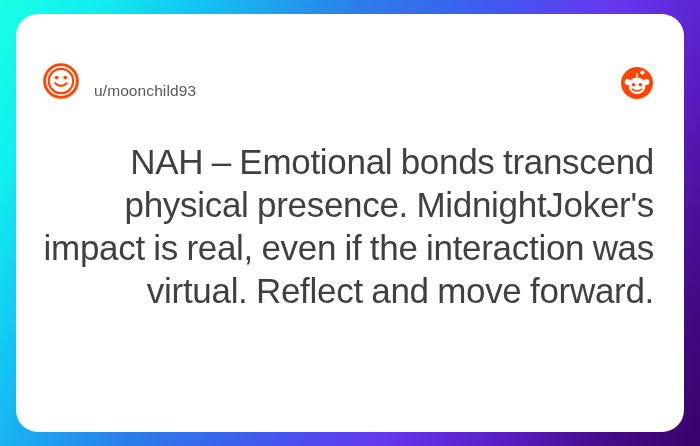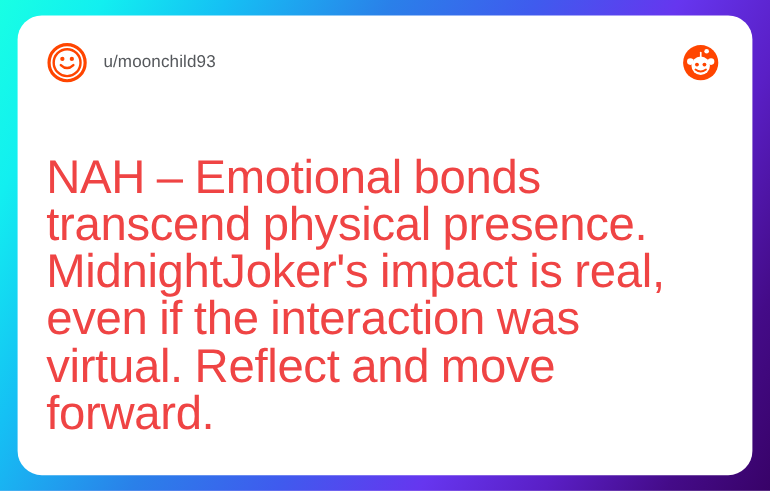--- a/index.html
+++ b/index.html
@@ -50,21 +50,21 @@
   }
 
   
   .card-header {
     position: absolute;
     left: 0;
     top: 0;
     right: 0;
     height: 86px;
     display: flex;
-    align-items: center;
+    align-items: flex-end;
     padding: 0 30px 0 26px;
   }
 
   .avatar {
     width: 38px;
     height: 38px;
     flex: 0 0 38px;
     display: block;
   }
 
@@ -88,26 +88,27 @@
 
   
   .card-body {
     position: absolute;
     left: 26px;
     right: 30px;
     top: 126px;
   }
 
   .post-text {
-    font-size: 43px;
+    font-size: 35px;
     line-height: 43px;
     font-weight: 400;
-    color: #ef4444;
+    color: #404040;
     letter-spacing: -0.3px;
     word-spacing: -1px;
+    text-align: right;
   }
 </style>
 </head>
 <body>
 
 <div class="backdrop"></div>
 
 <div class="card">
 
   <div class="card-header">

